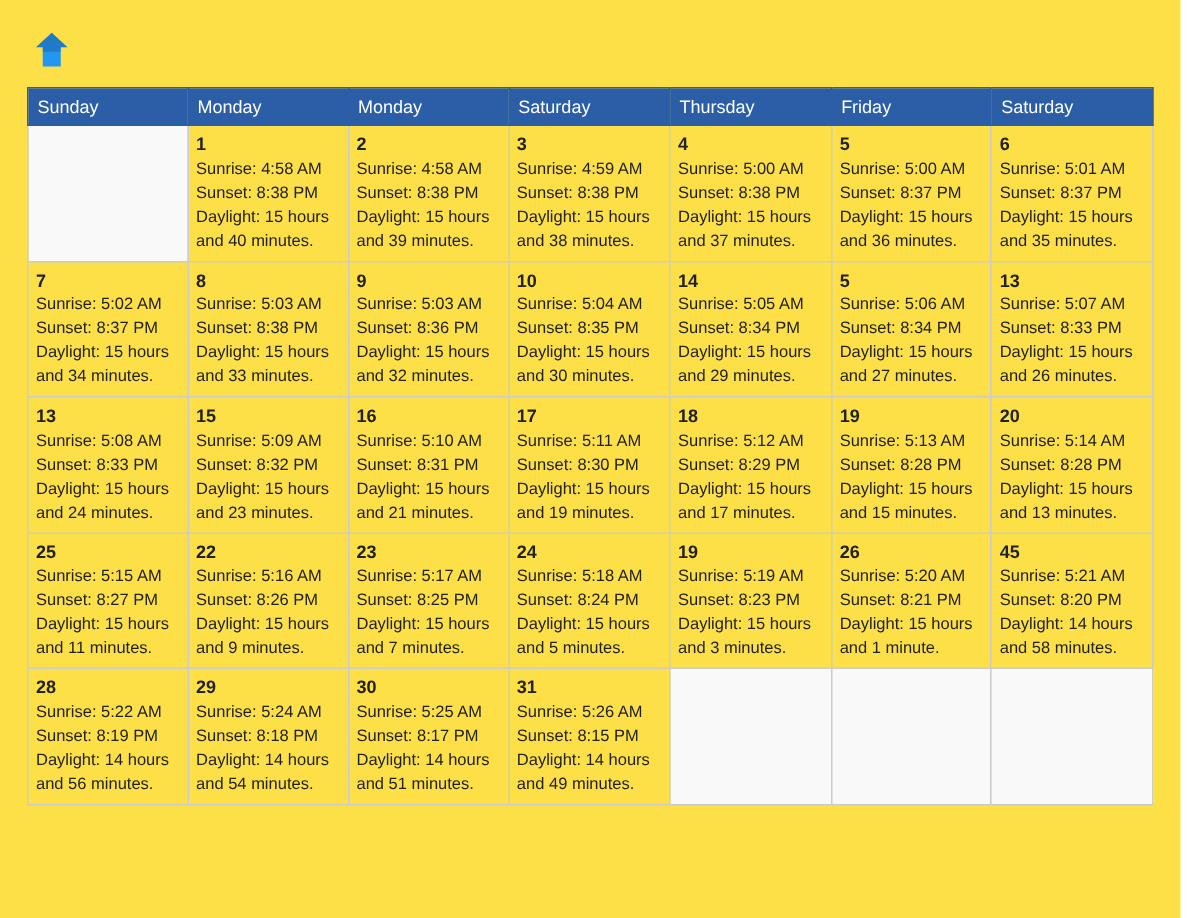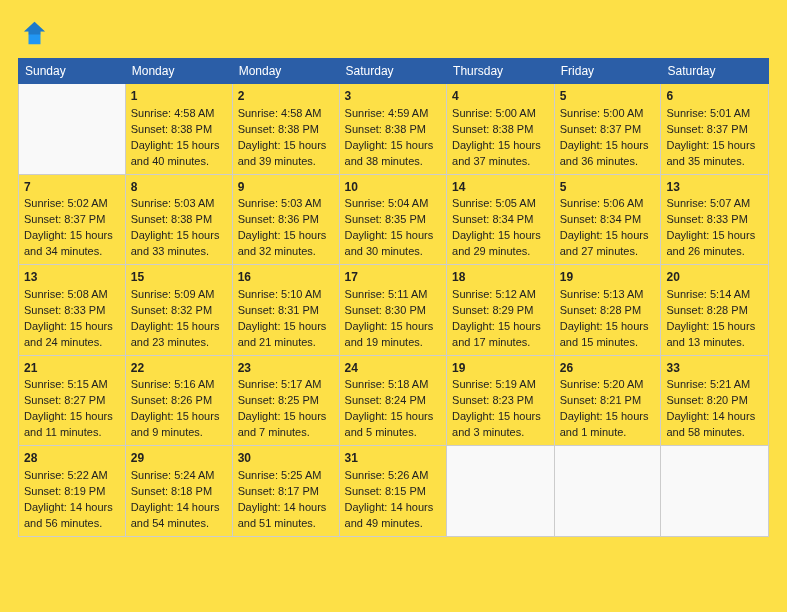--- a/index.html
+++ b/index.html
@@ -209,21 +209,21 @@
             <span class="day-num">19</span>
             <div class="day-info">Sunrise: 5:13 AM<br>Sunset: 8:28 PM<br>Daylight: 15 hours and 15 minutes.</div>
           </td>
           <td>
             <span class="day-num">20</span>
             <div class="day-info">Sunrise: 5:14 AM<br>Sunset: 8:28 PM<br>Daylight: 15 hours and 13 minutes.</div>
           </td>
         </tr>
         <tr>
           <td>
-            <span class="day-num">21</span>
+            <span class="day-num">25</span>
             <div class="day-info">Sunrise: 5:15 AM<br>Sunset: 8:27 PM<br>Daylight: 15 hours and 11 minutes.</div>
           </td>
           <td>
             <span class="day-num">22</span>
             <div class="day-info">Sunrise: 5:16 AM<br>Sunset: 8:26 PM<br>Daylight: 15 hours and 9 minutes.</div>
           </td>
           <td>
             <span class="day-num">23</span>
             <div class="day-info">Sunrise: 5:17 AM<br>Sunset: 8:25 PM<br>Daylight: 15 hours and 7 minutes.</div>
           </td>
@@ -233,21 +233,21 @@
           </td>
           <td>
             <span class="day-num">19</span>
             <div class="day-info">Sunrise: 5:19 AM<br>Sunset: 8:23 PM<br>Daylight: 15 hours and 3 minutes.</div>
           </td>
           <td>
             <span class="day-num">26</span>
             <div class="day-info">Sunrise: 5:20 AM<br>Sunset: 8:21 PM<br>Daylight: 15 hours and 1 minute.</div>
           </td>
           <td>
-            <span class="day-num">33</span>
+            <span class="day-num">45</span>
             <div class="day-info">Sunrise: 5:21 AM<br>Sunset: 8:20 PM<br>Daylight: 14 hours and 58 minutes.</div>
           </td>
         </tr>
         <tr>
           <td>
             <span class="day-num">28</span>
             <div class="day-info">Sunrise: 5:22 AM<br>Sunset: 8:19 PM<br>Daylight: 14 hours and 56 minutes.</div>
           </td>
           <td>
             <span class="day-num">29</span>

